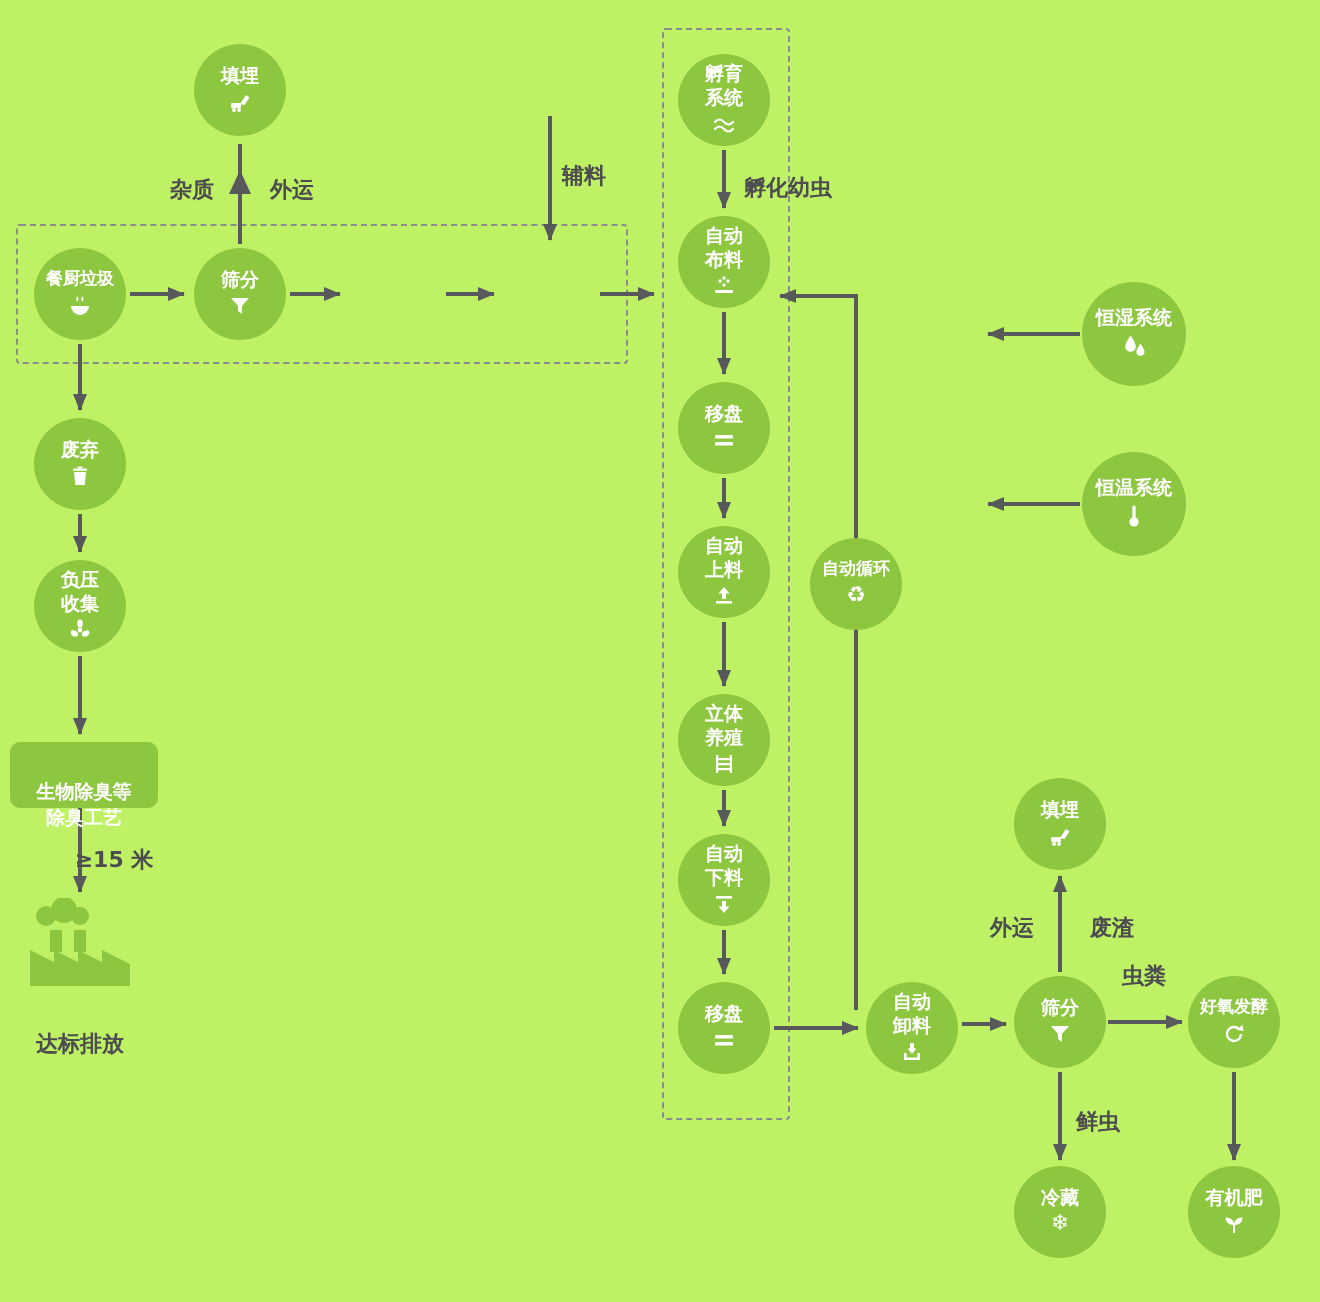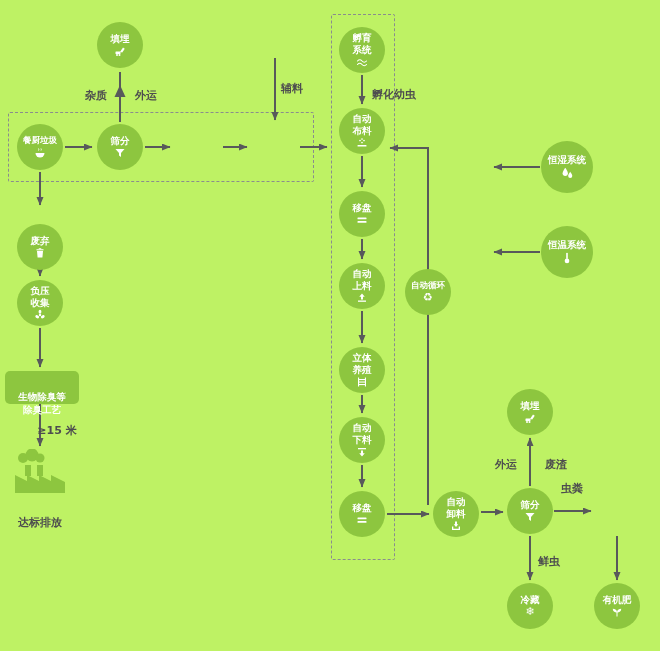--- a/index.html
+++ b/index.html
@@ -106,21 +106,21 @@
     <span class="nl">筛分</span>
     <span class="ic">
         <svg viewBox="0 0 24 24" xmlns="http://www.w3.org/2000/svg">
           <path fill="#fff" d="M3 4h18l-7 8v8l-4-3v-5z"></path>
         </svg>
       </span>
   </div>
 
 
 
-  <div class="node" style="left:17px;top:224px">
+  <div class="node" style="left:17px;top:209px">
     <span class="nl">废弃</span>
     <span class="ic">
         <svg viewBox="0 0 24 24" xmlns="http://www.w3.org/2000/svg">
           <g fill="#fff">
             <path d="M6 8h12l-1.2 13H7.2z"></path>
             <rect x="5" y="4.5" width="14" height="2.2"></rect>
             <rect x="9.5" y="2.5" width="5" height="2"></rect>
           </g>
         </svg>
       </span>
@@ -315,20 +315,29 @@
 
   <div class="node" style="left:507px;top:488px">
     <span class="nl">筛分</span>
     <span class="ic">
         <svg viewBox="0 0 24 24" xmlns="http://www.w3.org/2000/svg">
           <path fill="#fff" d="M3 4h18l-7 8v8l-4-3v-5z"></path>
         </svg>
       </span>
   </div>
 
+  <div class="node t-sm" style="left:594px;top:488px">
+    <span class="nl">好氧发酵</span>
+    <span class="ic">
+        <svg viewBox="0 0 24 24" xmlns="http://www.w3.org/2000/svg">
+          <path fill="none" stroke="#fff" stroke-width="2.4" d="M19 12a7 7 0 1 1-2-4.9"></path>
+          <path fill="#fff" d="M20.5 2.8l1 6.2-6.2-1z"></path>
+        </svg>
+      </span>
+  </div>
 
   <div class="node" style="left:507px;top:583px">
     <span class="nl">冷藏</span>
     <span class="ic">
         <span class="uglyph">❄</span>
       </span>
   </div>
 
   <div class="node" style="left:594px;top:583px">
     <span class="nl">有机肥</span>

